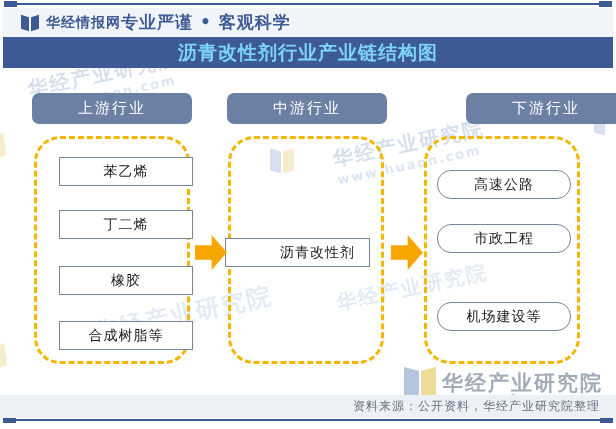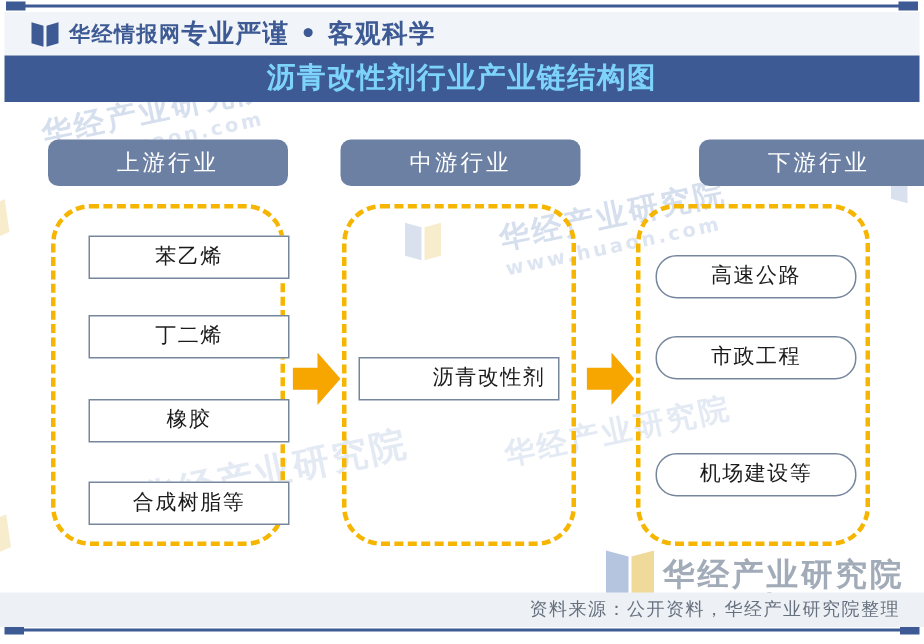--- a/index.html
+++ b/index.html
@@ -52,21 +52,21 @@
     border-radius:7px; color:#fff; font-size:15px; text-align:center; line-height:31px;
     letter-spacing:2px; z-index:2;}
   .pill.up{left:32px;} .pill.mid{left:227px;} .pill.down{left:422px;margin-left:44px;}
   .dashed-box{position:absolute; top:136px; height:228px; width:156px;
     border:3px dashed var(--gold); border-radius:26px; box-sizing:border-box; z-index:1; background:transparent;}
   .dashed-box.up{left:34px;} .dashed-box.mid{left:228px;} .dashed-box.down{left:424px;}
   .node{position:absolute; height:29px; background:#fff; border:1.5px solid var(--boxBorder);
     box-sizing:border-box; font-size:14px; color:#1b1b1b; text-align:center; line-height:26px;
     letter-spacing:1px; z-index:2;}
   .node.up{left:47px; width:134px;margin-left:12px;}
-  .node.mid{left:239px; width:134px;padding-left:40px;}
+  .node.mid{left:225px; width:145px;padding-left:40px;}
   .node.down{left:437px; width:134px;border-radius:14px;}
   .block-arrow{position:absolute; top:235px; width:32px; height:35px; background:var(--arrow);
     clip-path:polygon(0 29%,52% 29%,52% 0,100% 50%,52% 100%,52% 71%,0 71%); z-index:2;}
   .block-arrow.a1{left:195px;} .block-arrow.a2{left:391px;}
   
   .source-bar{position:absolute; left:0; top:395px; width:616px; height:23px; background:var(--sourceBg);
     z-index:2; display:flex; align-items:center; justify-content:flex-end; padding-right:16px;
     box-sizing:border-box;}
   .source-text{font-size:12px; color:var(--sourceText); letter-spacing:1px; z-index:3;}
 </style>

